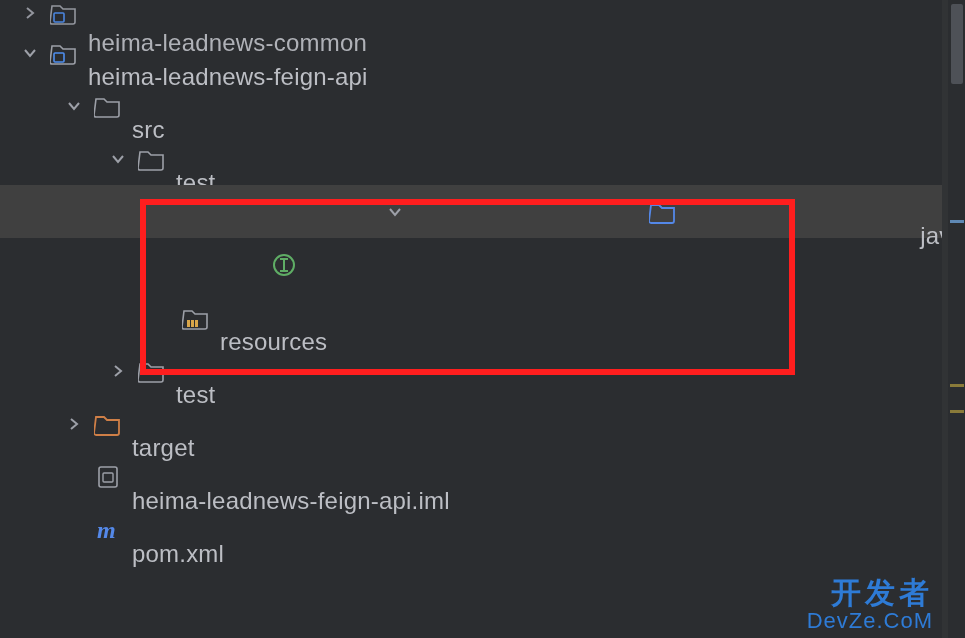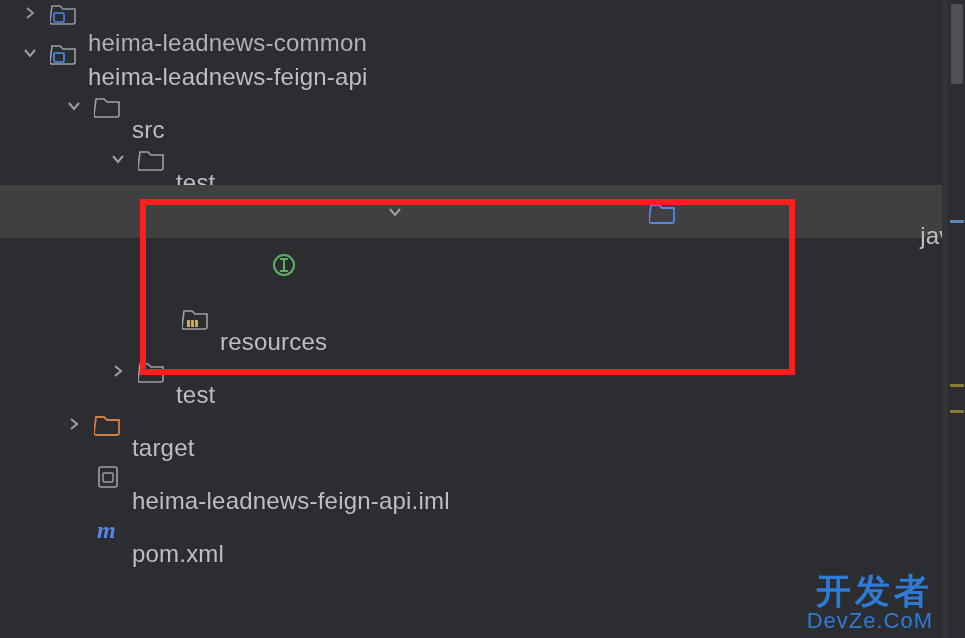--- a/index.html
+++ b/index.html
@@ -53,21 +53,21 @@
     .scrollbar-thumb {
       position: absolute; left: 3px; width: 12px;
       background: #4e5157; border-radius: 2px;
     }
     .mini-marker { position:absolute; left:2px; width:14px; height:3px; background:#5f89b5;}
     .mini-marker.yellow { background:#8a7b3a; }
     .watermark {
       position: absolute; right: 32px; bottom: 6px; text-align: right;
       font-family: sans-serif; z-index: 60; pointer-events: none;
     }
-    .watermark .cn { color:#2e7bd6; font-size: 35px; font-weight: 700; letter-spacing: 4px; line-height: 1; }
+    .watermark .cn { color:#2e7bd6; font-size: 30px; font-weight: 700; letter-spacing: 4px; line-height: 1; }
     .watermark .en { color:#2e7bd6; font-size: 22px; font-weight: 400; letter-spacing: 1px; line-height: 1; margin-top:2px;}
   </style>
 </head>
 <body>
 
 <div class="tree">
     <div class="row cut cut-top" style="height: 26px;">
       <span class="ind" style="width:20px"></span>
       <span class="chevron">
     <svg width="16" height="16" viewBox="0 0 16 16">

